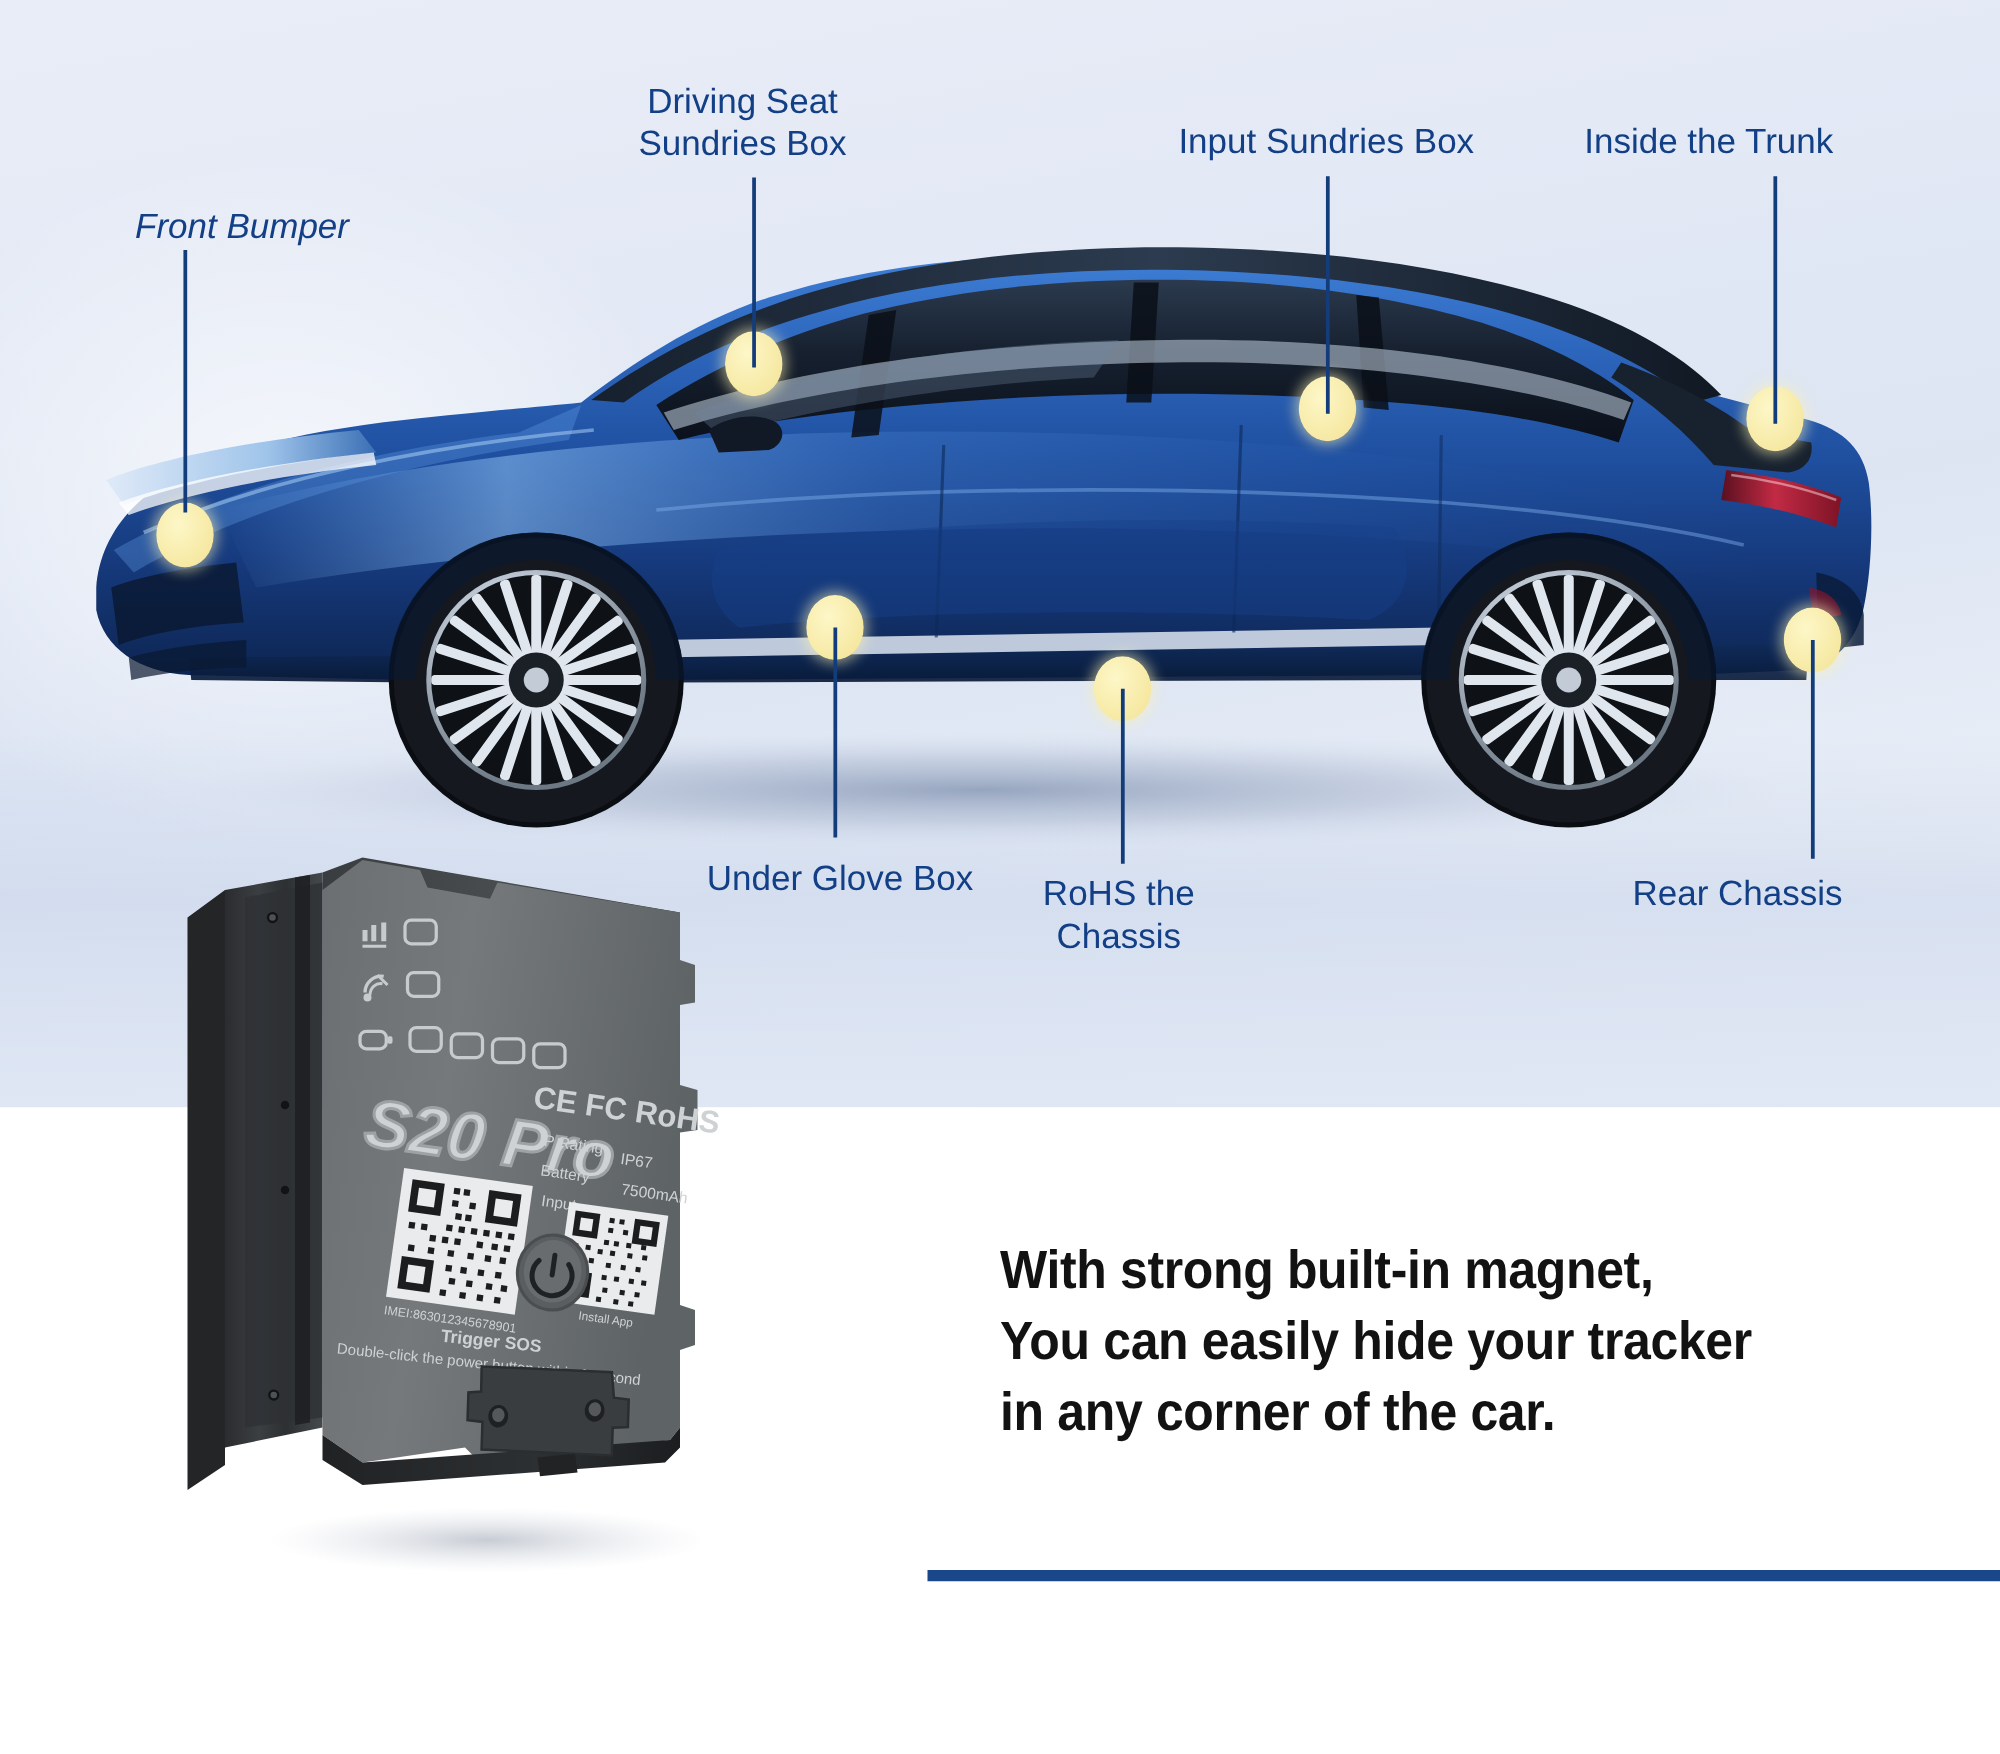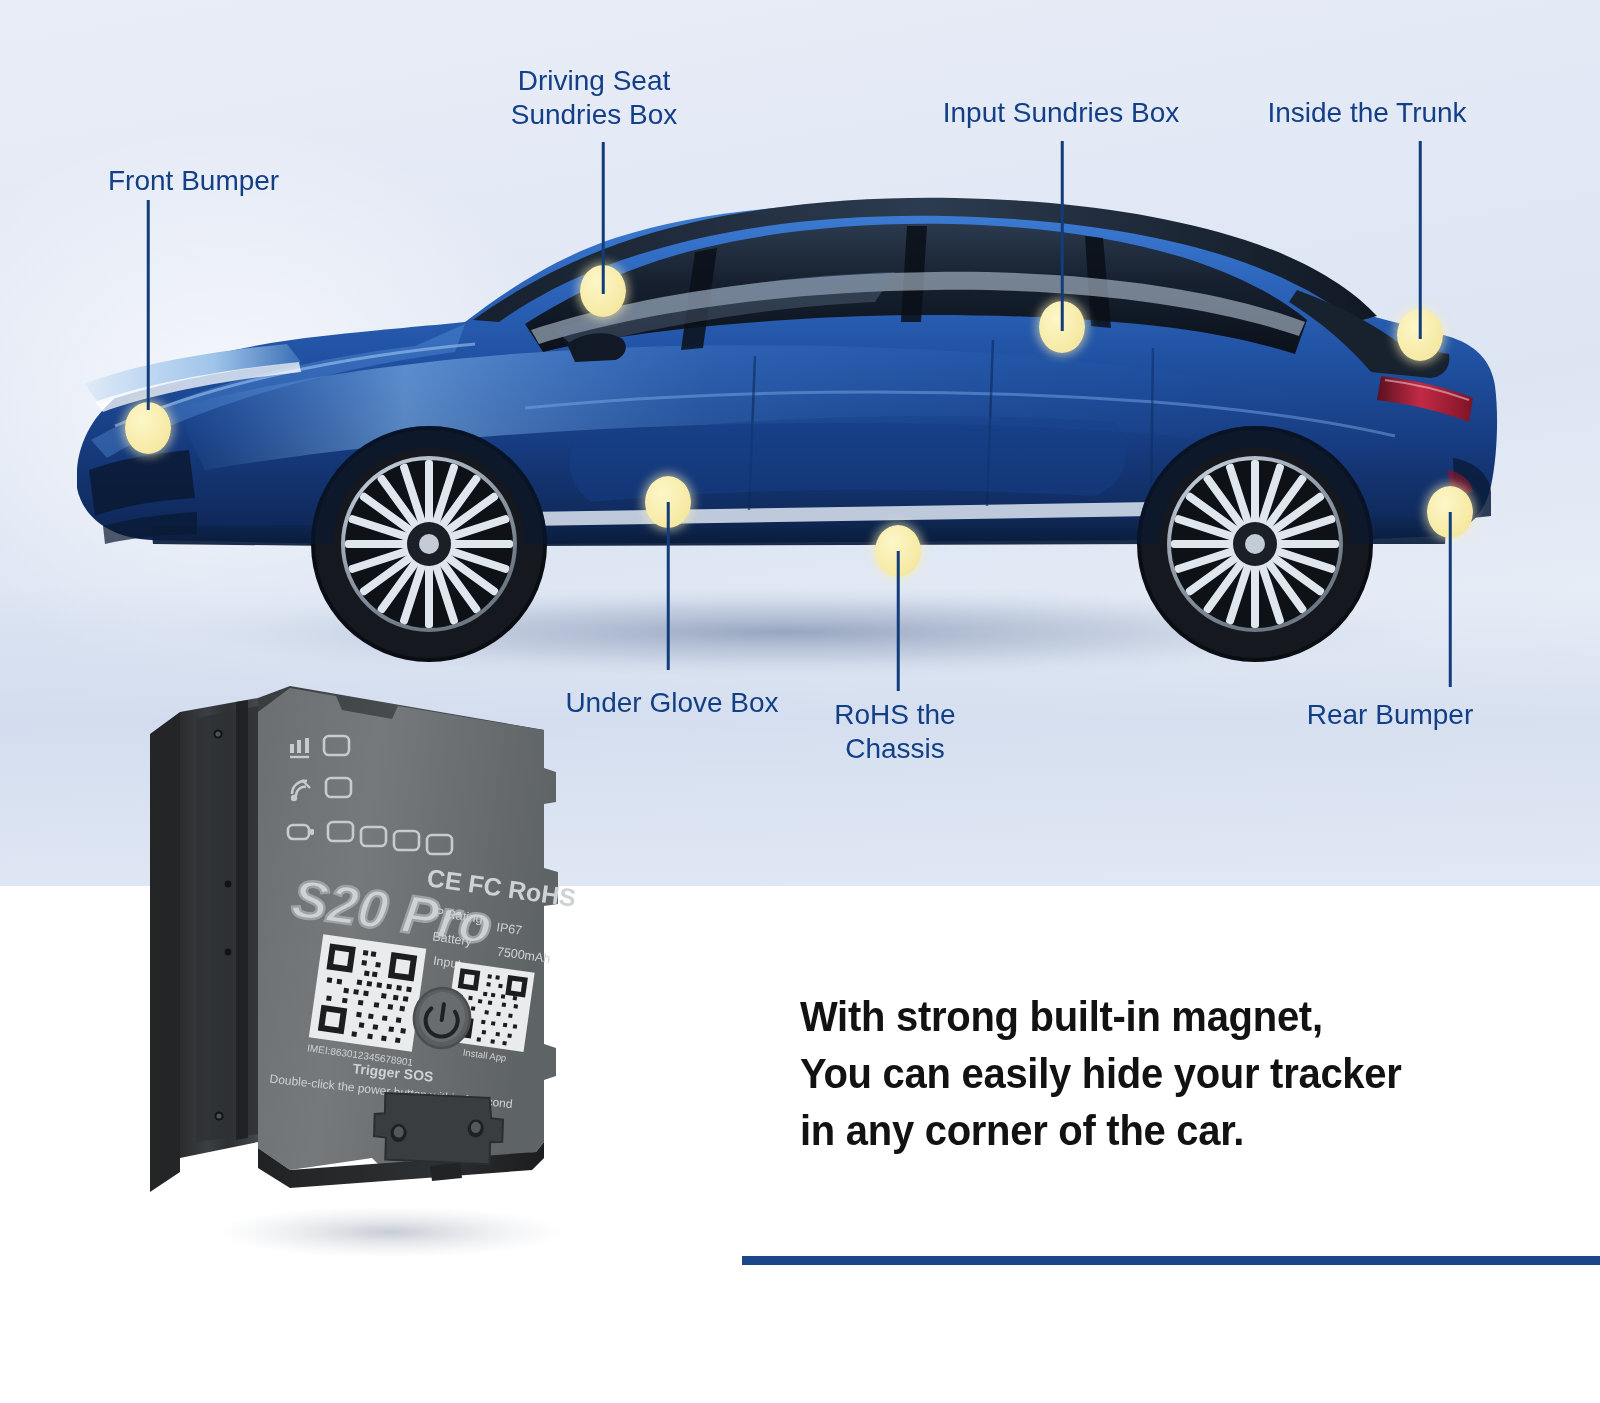--- a/index.html
+++ b/index.html
@@ -38,21 +38,21 @@
     transform:translate(-50%,-50%);
   }
   .leader{
     position:absolute; width:2.5px; background:#123d7a; transform:translateX(-50%);
   }
   .lbl{
     position:absolute; color:#123f85; font-size:28px; line-height:1.22;
     font-family:"Liberation Sans", sans-serif; white-space:pre-line;
   }
   .lbl.c{ transform:translateX(-50%); text-align:center; }
-  .lbl.l{ text-align:right; }
+  .lbl.l{ text-align:right;font-style:italic; }
 
   
   #bottom{
     position:absolute; left:0; top:886px; width:1600px; height:517px; background:#ffffff;
   }
 
   
   #copy{
     position:absolute; left:800px; top:988px; width:740px;
     font-family:"Liberation Sans", sans-serif;
@@ -379,21 +379,21 @@
       <div class="lbl c" style="left: 1367px; top: 96px;">Inside the Trunk</div>
       <div class="marker" style="left: 668px; top: 502px;"></div>
       <div class="leader" style="left: 668px; top: 502px; height: 168px;"></div>
       <div class="lbl c" style="left: 672px; top: 686px;">Under Glove Box</div>
       <div class="marker" style="left: 898px; top: 551px;"></div>
       <div class="leader" style="left: 898px; top: 551px; height: 140px;"></div>
       <div class="lbl c" style="left: 895px; top: 698px;">RoHS the
 Chassis</div>
       <div class="marker" style="left: 1450px; top: 512px;"></div>
       <div class="leader" style="left: 1450px; top: 512px; height: 175px;"></div>
-      <div class="lbl c" style="left: 1390px; top: 698px;">Rear Bumper</div>
+      <div class="lbl c" style="left: 1390px; top: 698px;">Rear Chassis</div>
     </div>
 </div>
 
 <div id="bottom"></div>
 
 <div id="device">
   <svg viewBox="0 0 450 600">
     <defs>
       <linearGradient id="faceG" x1="0" y1="0" x2="1" y2="0.25">
         <stop offset="0%" stop-color="#6b6f72"></stop>

